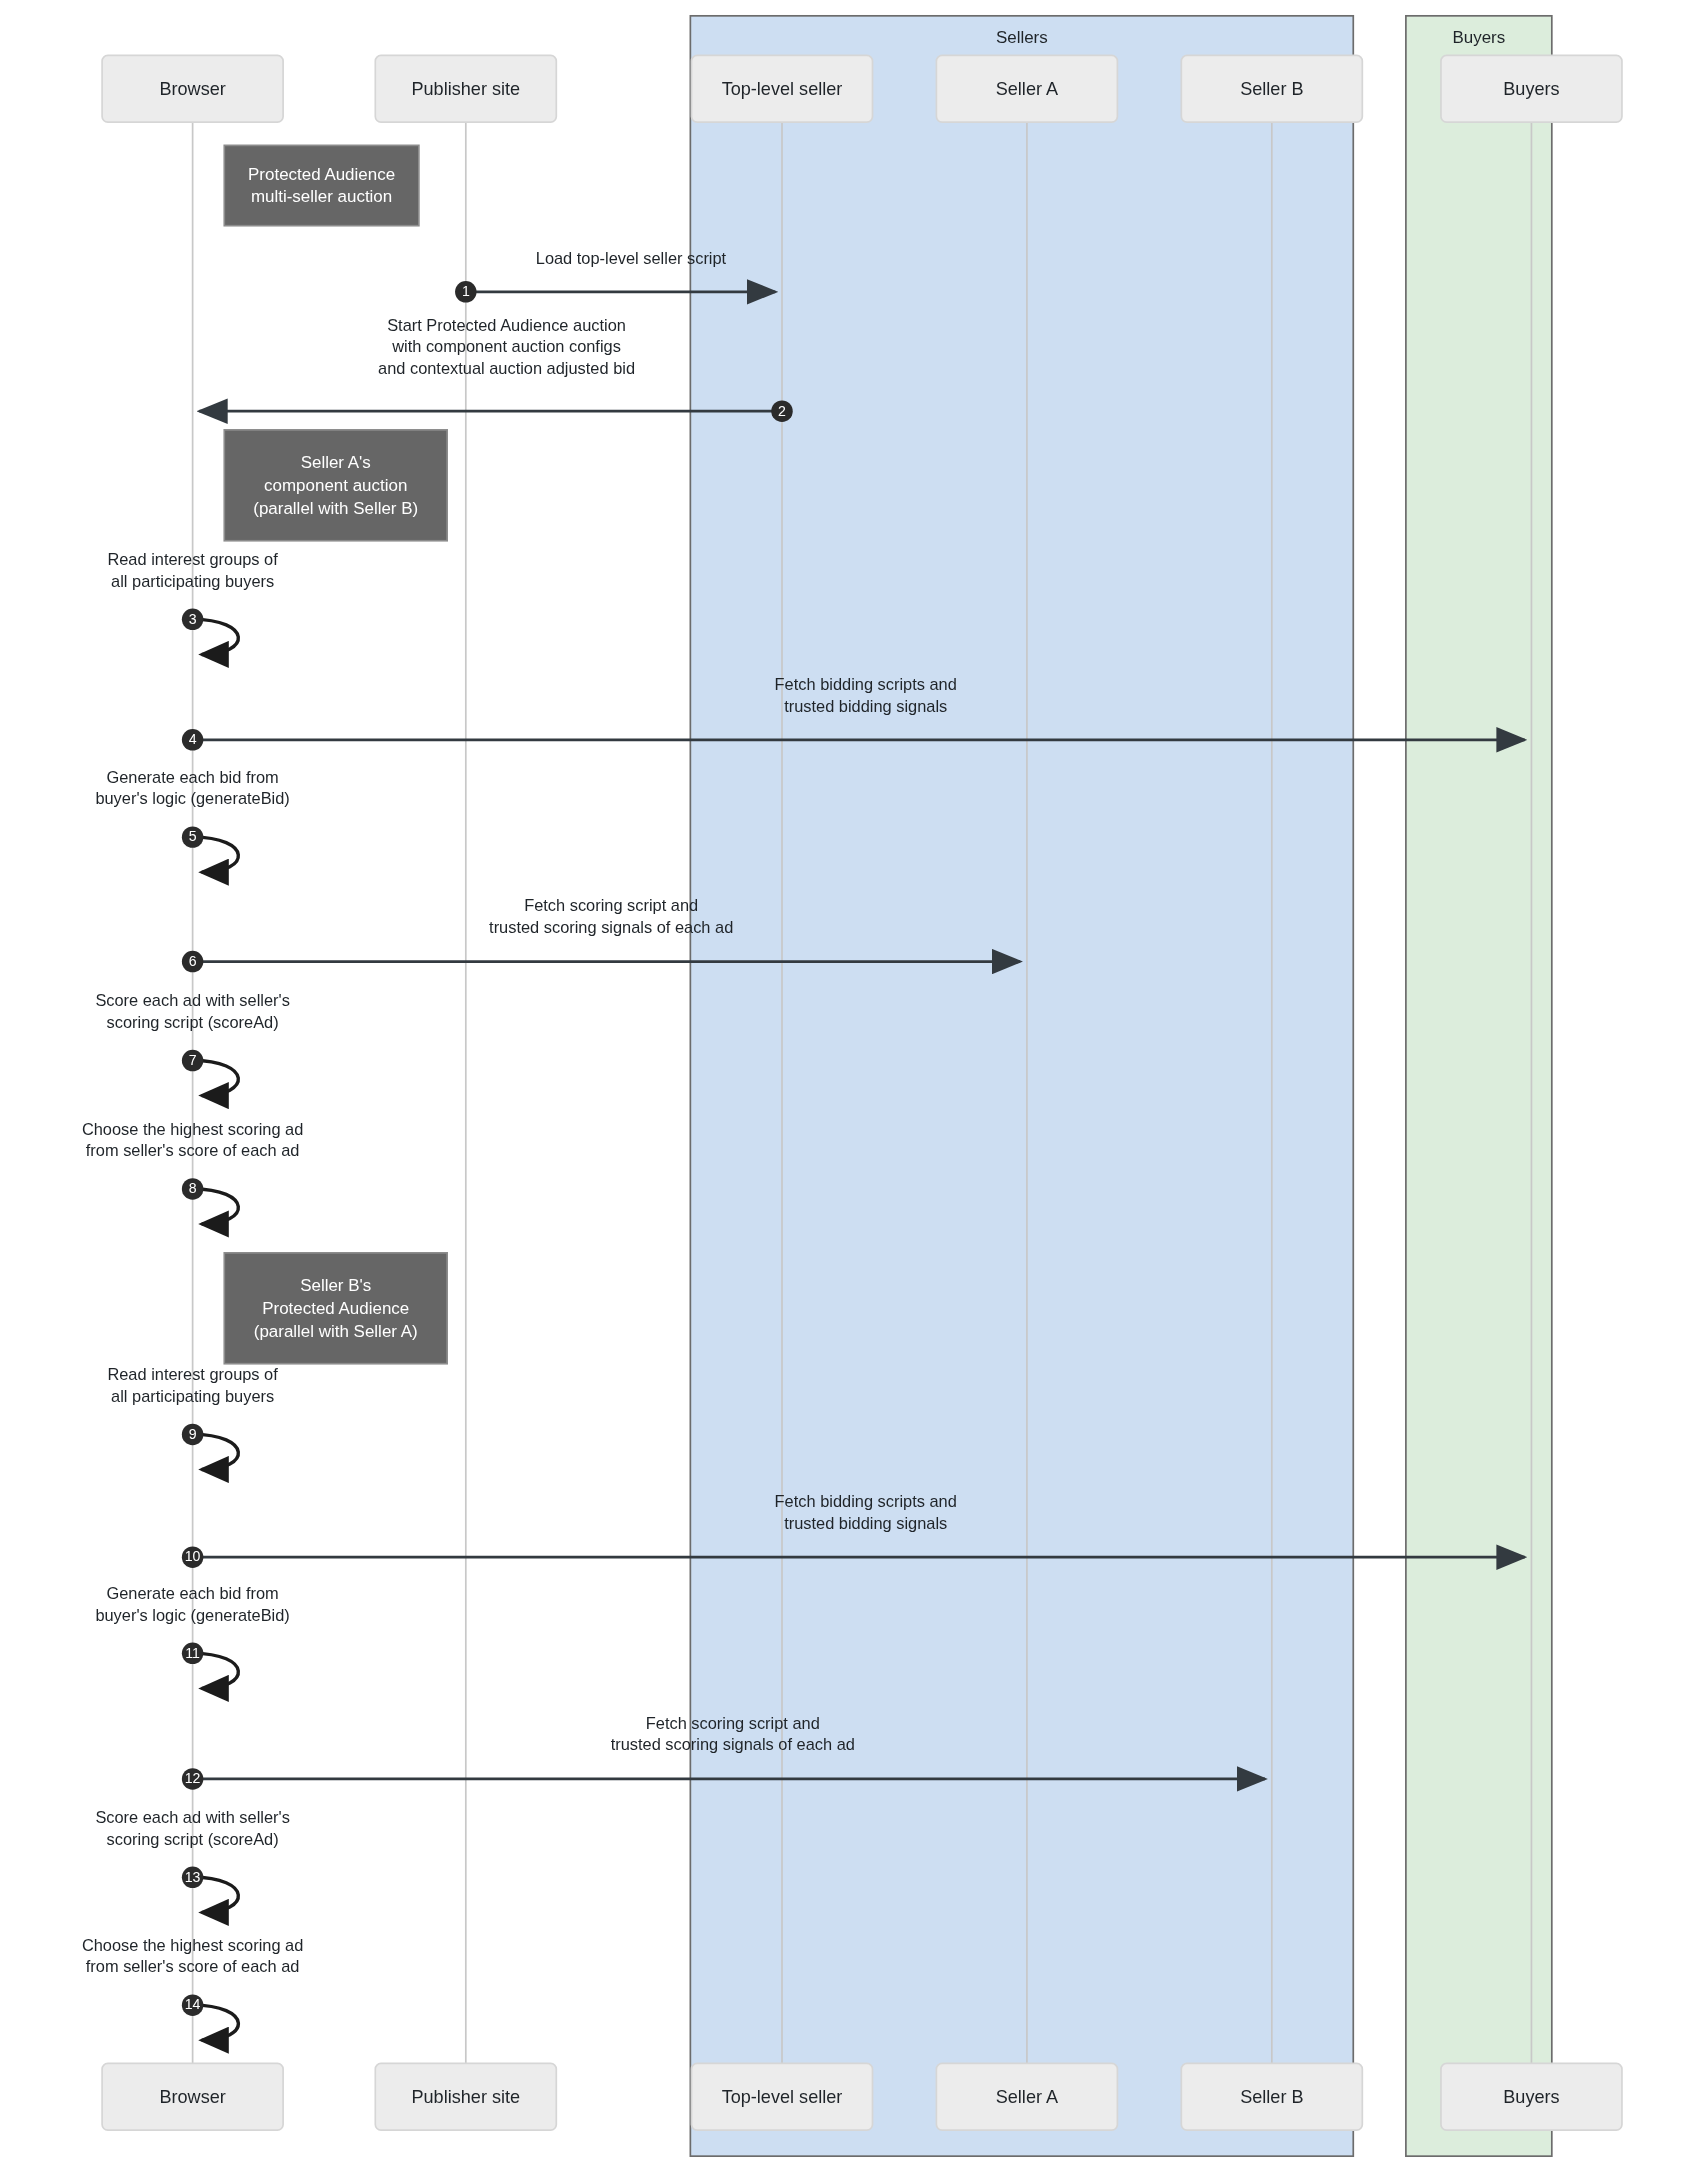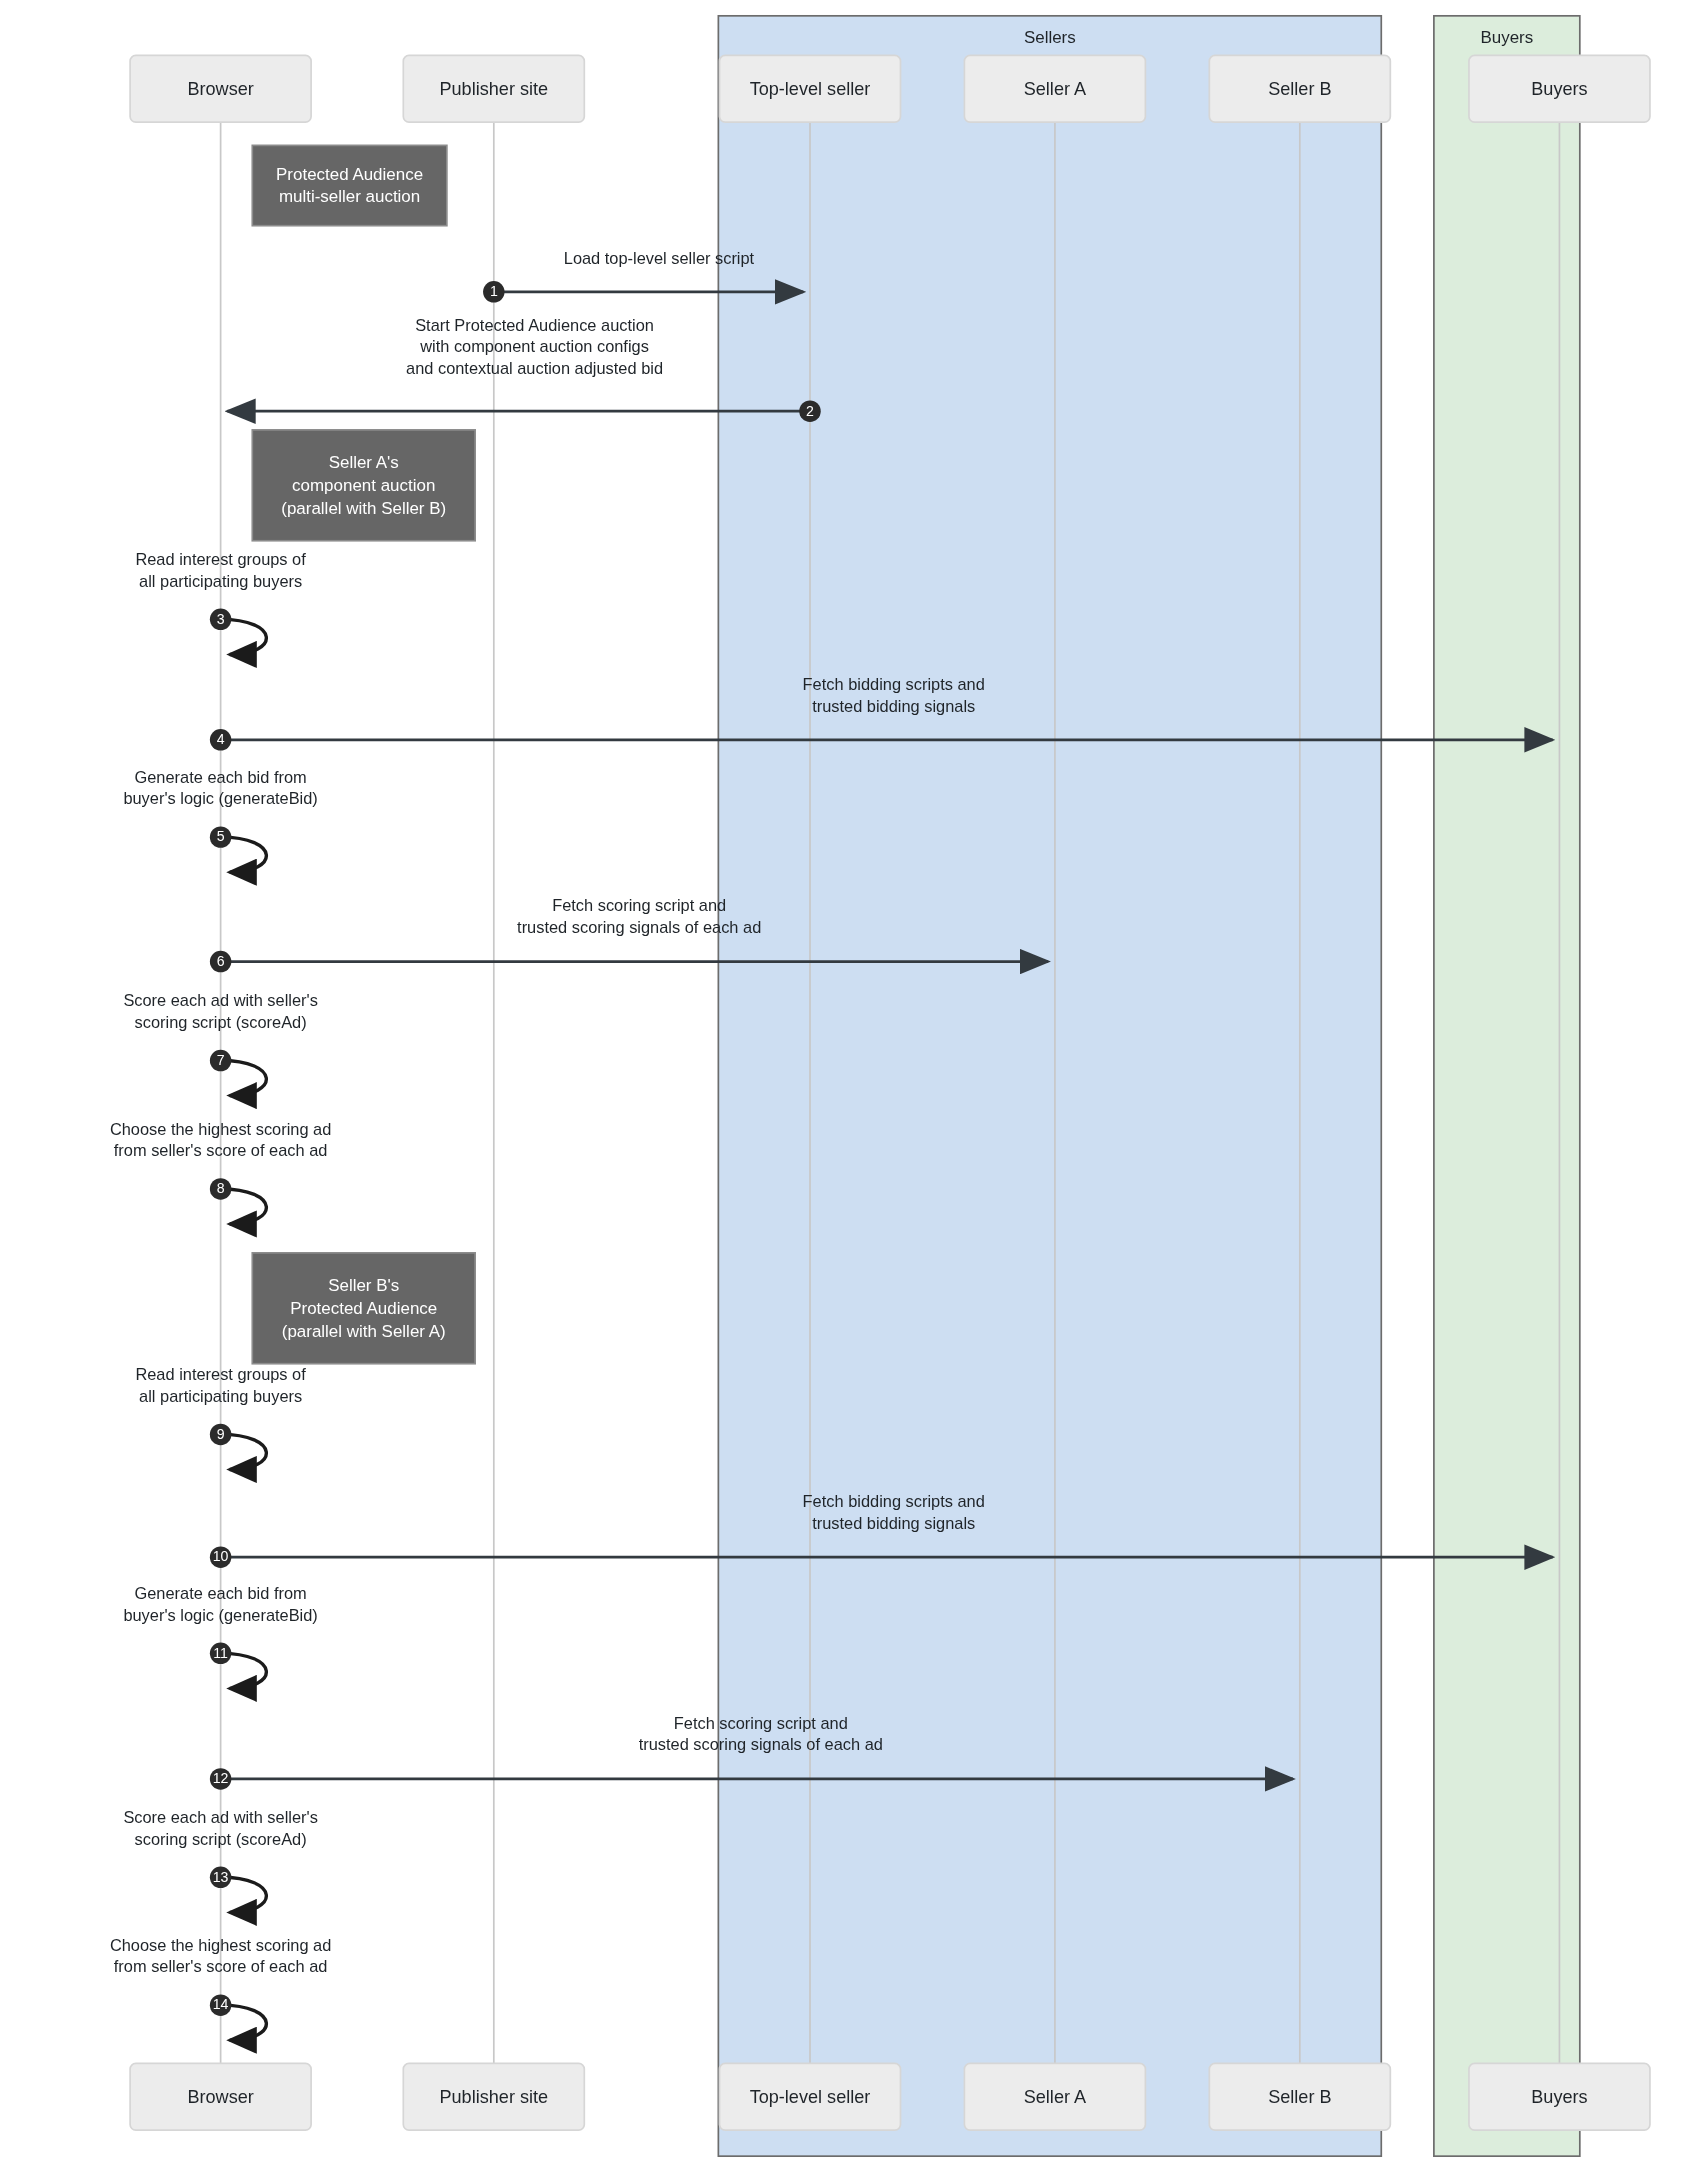--- a/index.html
+++ b/index.html
@@ -12,21 +12,20 @@
     width: 1702px;
     height: 2172px;
     position: relative;
     overflow: hidden;
   }
   #diagram-root {
     position: absolute;
     left: 0; top: 0;
     width: 1501px;
     height: 2172px;
-    margin-left: 28px;
   }
   svg.seq {
     position: absolute;
     left: 0; top: 0;
     width: 1702px;
     height: 2172px;
     display: block;
   }
   .grp-rect-sellers { fill: #cddef2; stroke: #6c6c6c; stroke-width: 3; }
   .grp-rect-buyers  { fill: #dceddc; stroke: #6c6c6c; stroke-width: 3; }

